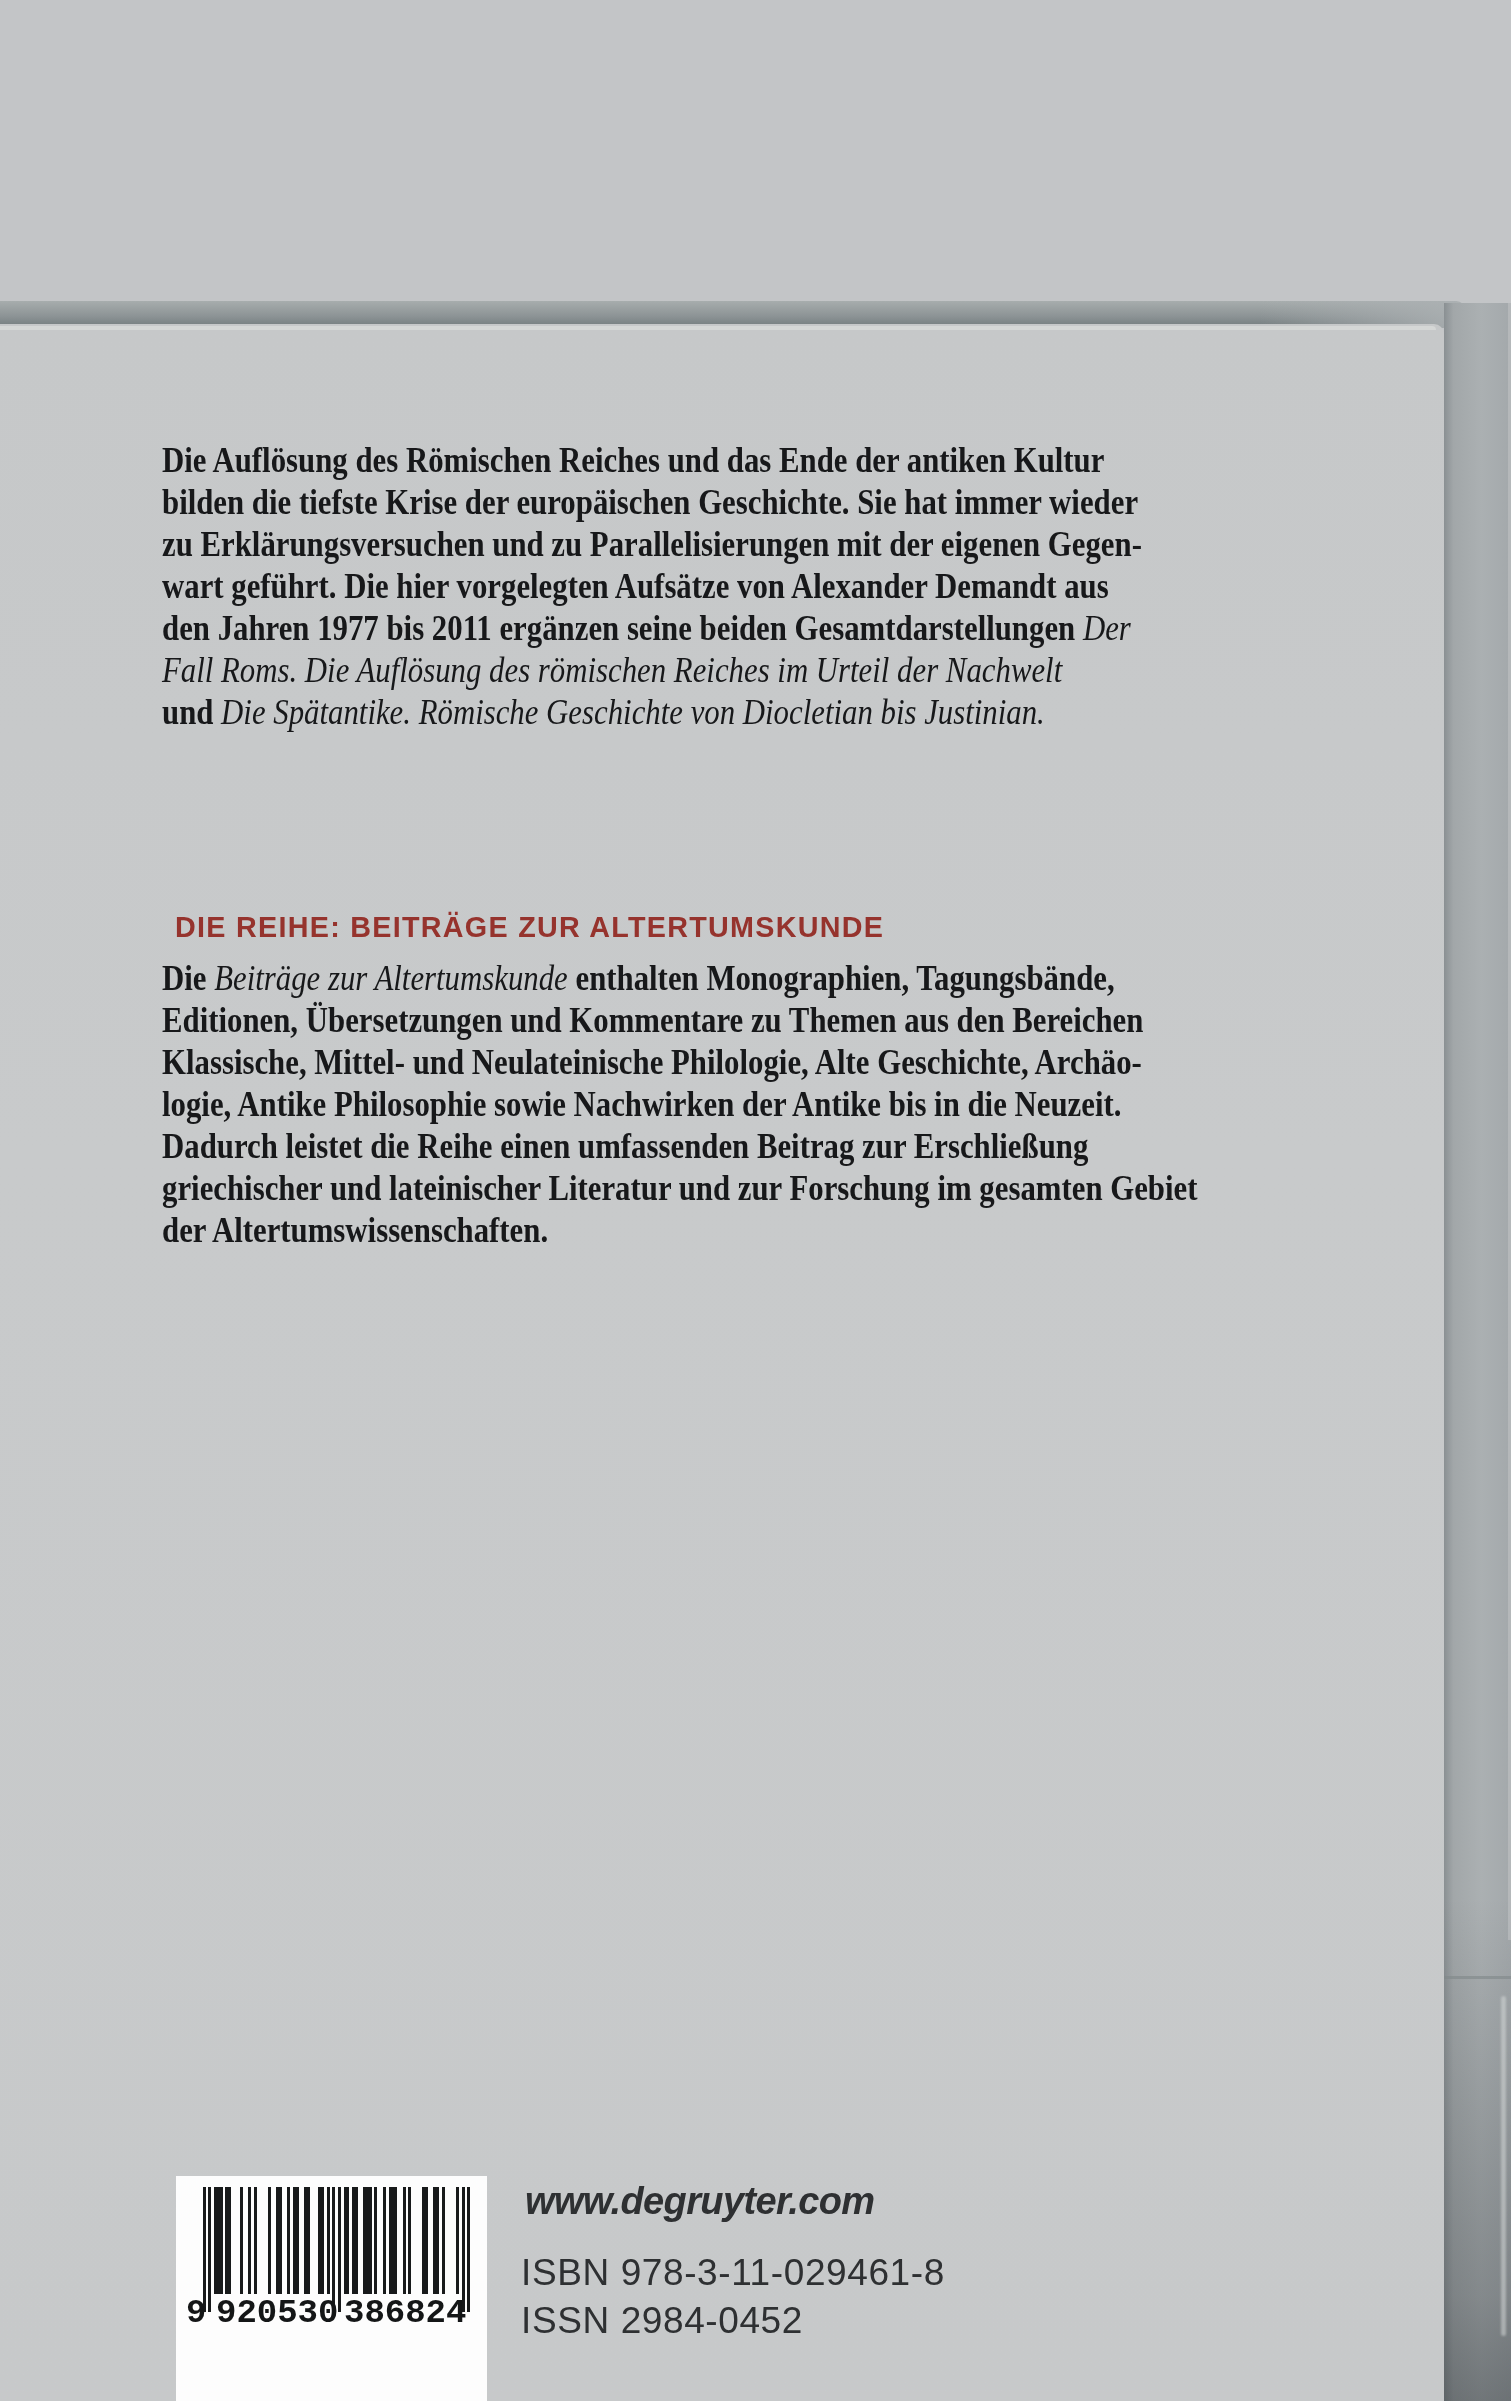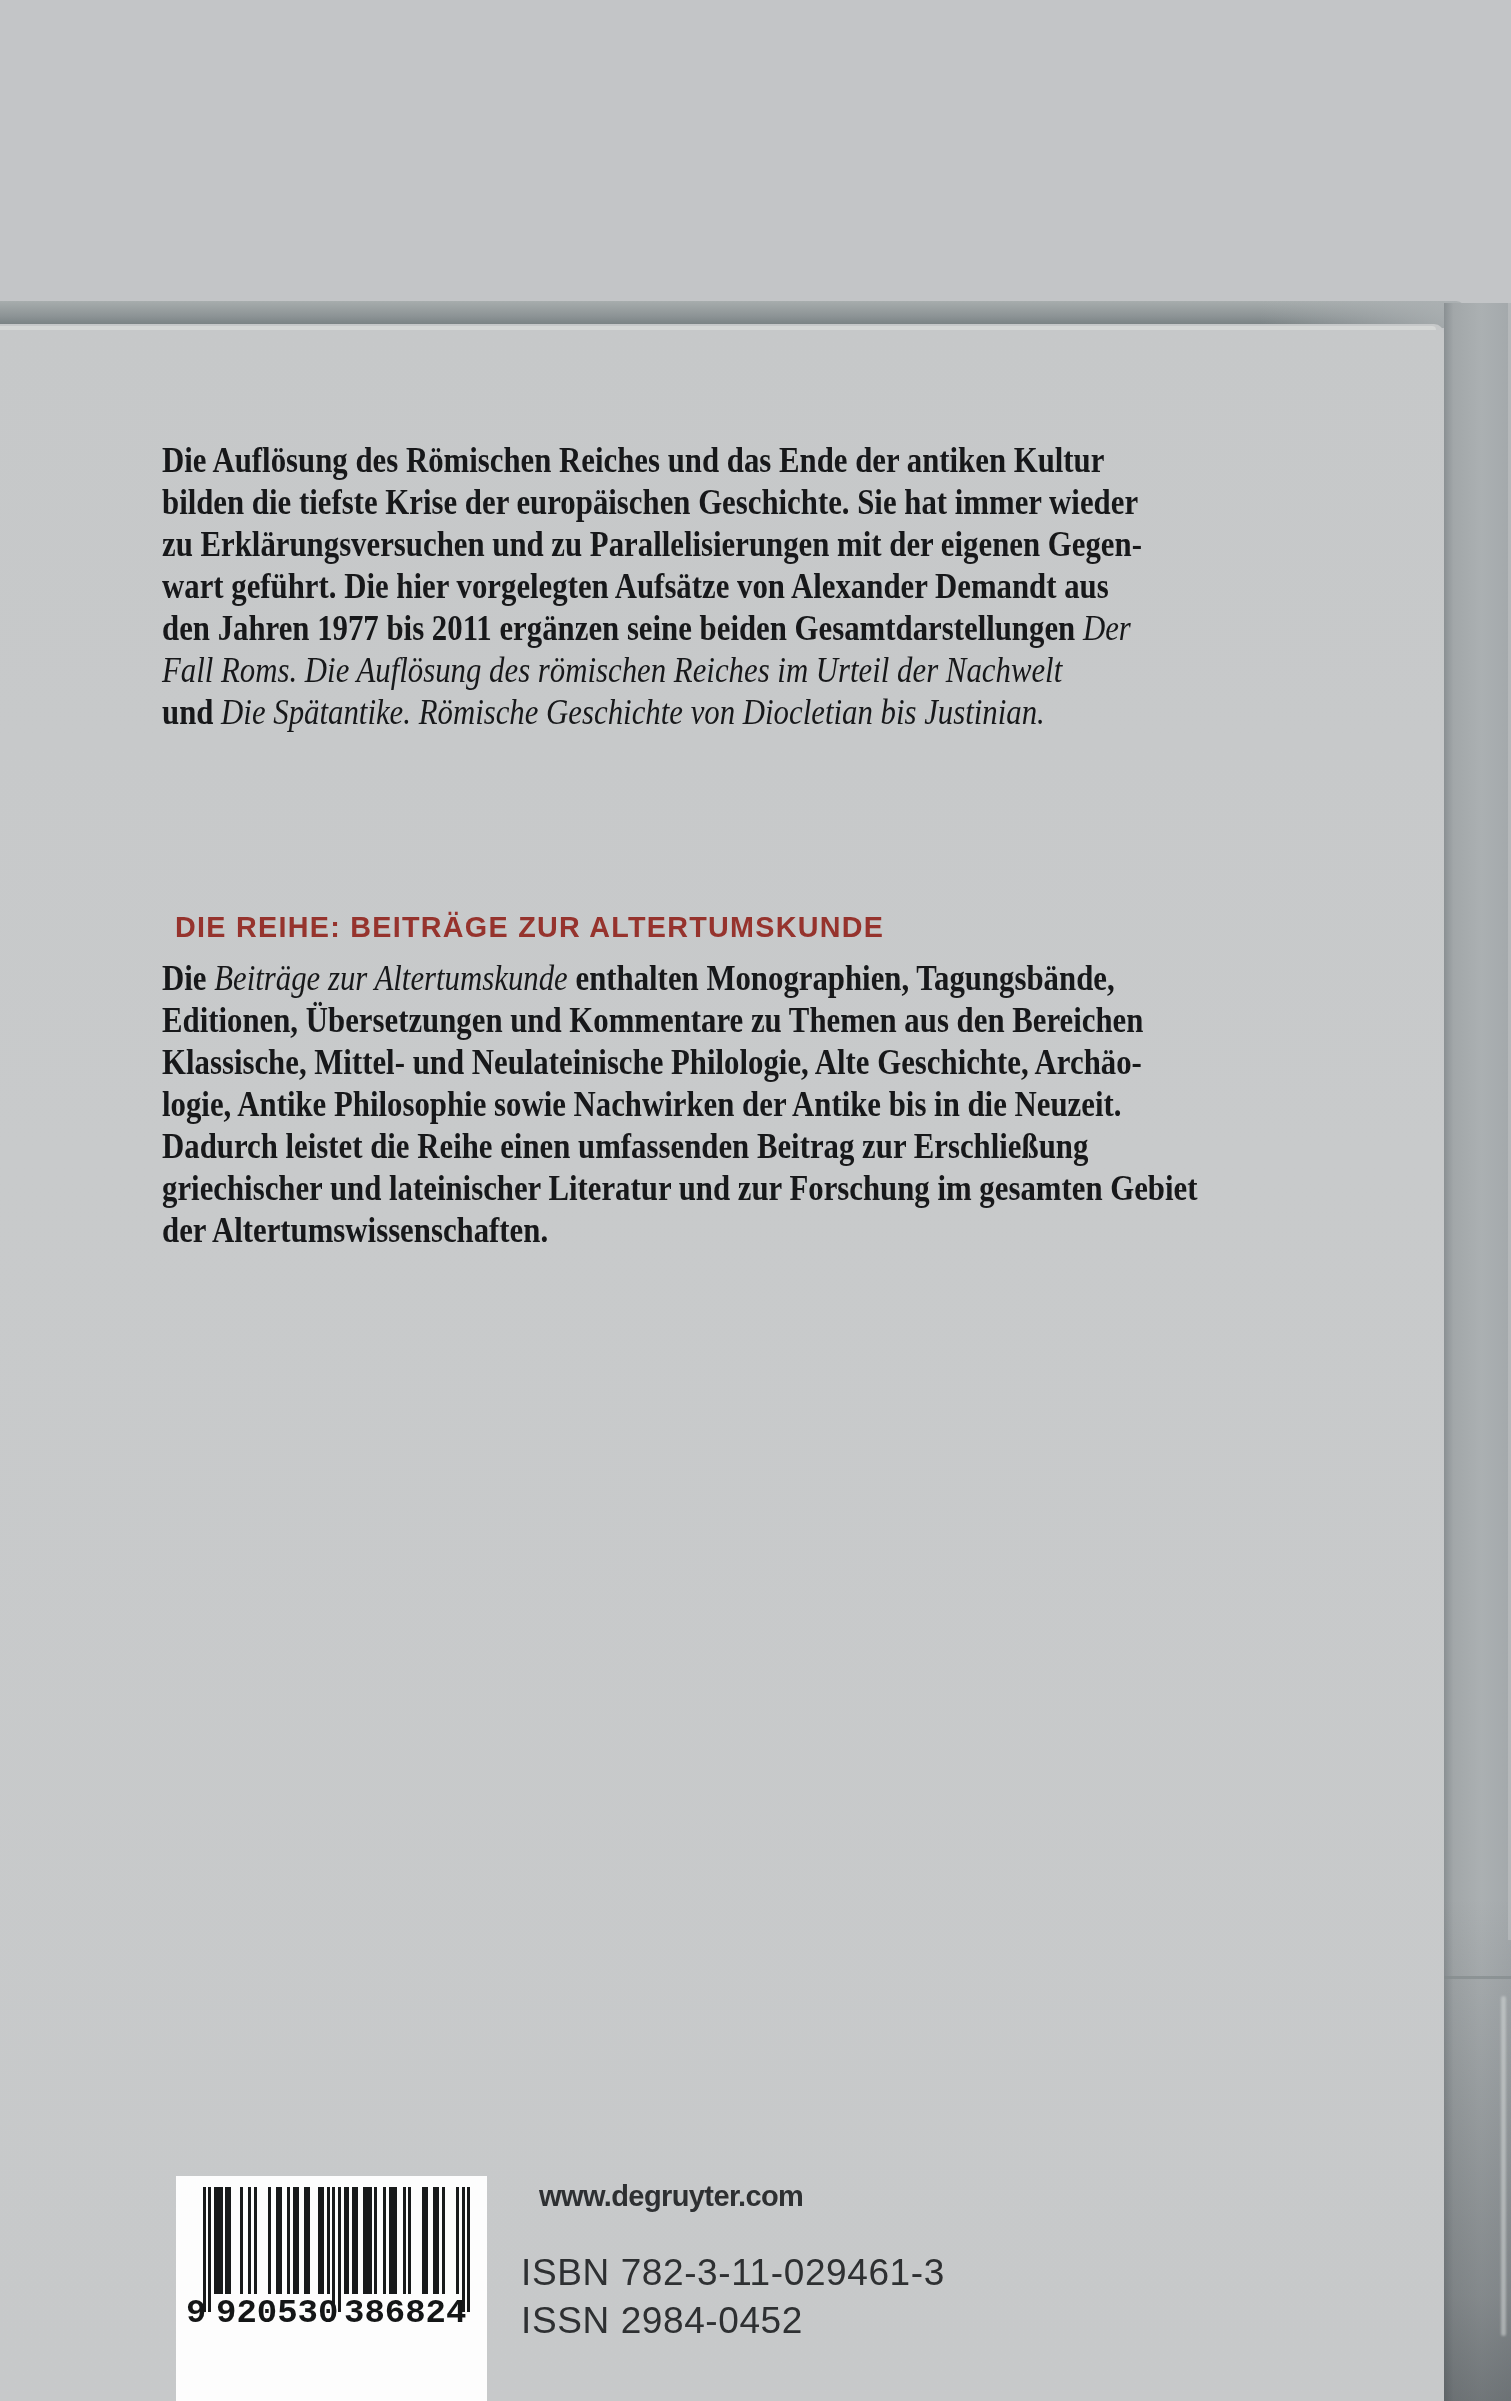--- a/index.html
+++ b/index.html
@@ -59,24 +59,25 @@
   .series-heading{
     left:175px;top:911px;height:35px;white-space:nowrap;
     font-family:"Liberation Sans", sans-serif;
     font-size:29px;font-weight:700;letter-spacing:1.3px;
     color:var(--red,#96332d);
     transform:scaleX(0.99);transform-origin:0 50%;
   }
 
   
   .website{
-    left:539px;top:2180px;white-space:nowrap;
+    left:525px;top:2180px;white-space:nowrap;
     font-family:"Liberation Sans", sans-serif;
-    font-size:29px;font-weight:700;letter-spacing:-0.6px;
+    font-size:38px;font-weight:700;letter-spacing:-0.6px;
     color:var(--ftext,#2e3032);
+    font-style:italic;
   }
   .isbn{
     left:521px;top:2252px;white-space:nowrap;
     font-family:"Liberation Sans", sans-serif;
     font-size:37px;font-weight:400;letter-spacing:0.6px;
     color:var(--ftext,#2e3032);
   }
   .issn{
     left:521px;top:2300px;white-space:nowrap;
     font-family:"Liberation Sans", sans-serif;
@@ -176,15 +177,15 @@
       <div class="bar" style="left: 239px; width: 3px; height: 107px;"></div>
       <div class="bar" style="left: 253px; width: 3px; height: 107px;"></div>
       <div class="bar" style="left: 259px; width: 3px; height: 125px;"></div>
       <div class="bar" style="left: 264px; width: 3px; height: 125px;"></div>
     </div>
   <div class="abs bc-digits d9">9</div>
   <div class="abs bc-digits dg1">920530</div>
   <div class="abs bc-digits dg2">386824</div>
 </div>
 <div class="abs website">www.degruyter.com</div>
-<div class="abs isbn">ISBN 782-3-11-029461-3</div>
+<div class="abs isbn">ISBN 978-3-11-029461-8</div>
 <div class="abs issn">ISSN 2984-0452</div>
 
 
 </body></html>

